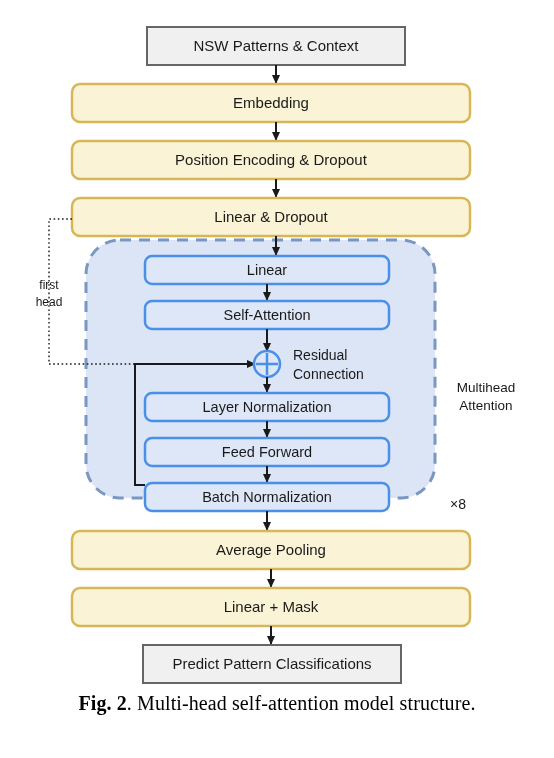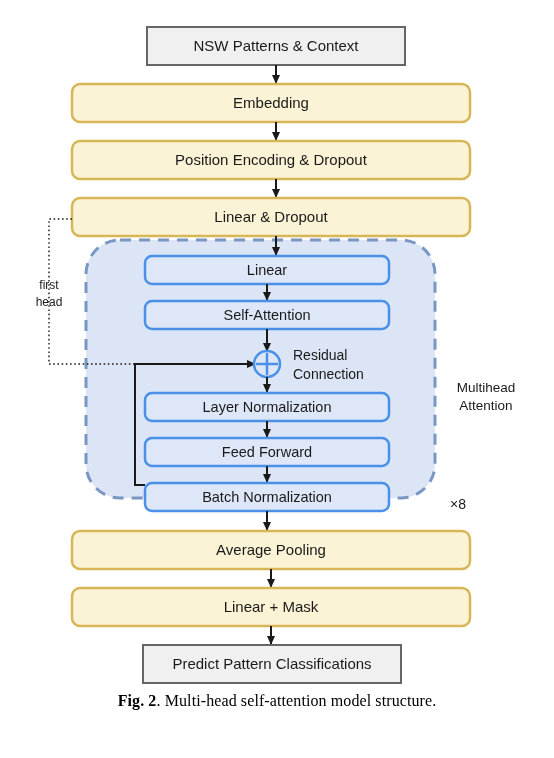--- a/index.html
+++ b/index.html
@@ -65,21 +65,21 @@
     text-anchor: start;
     dominant-baseline: middle;
   }
   .caption {
     position: absolute;
     left: 0;
     top: 692px;
     width: 554px;
     text-align: center;
     font-family: "Liberation Serif", serif;
-    font-size: 16px;
+    font-size: 20px;
     color: #000000;
     letter-spacing: 0.1px;
   }
   .caption b {
     font-weight: bold;
   }
 </style>
 </head>
 <body>
 

